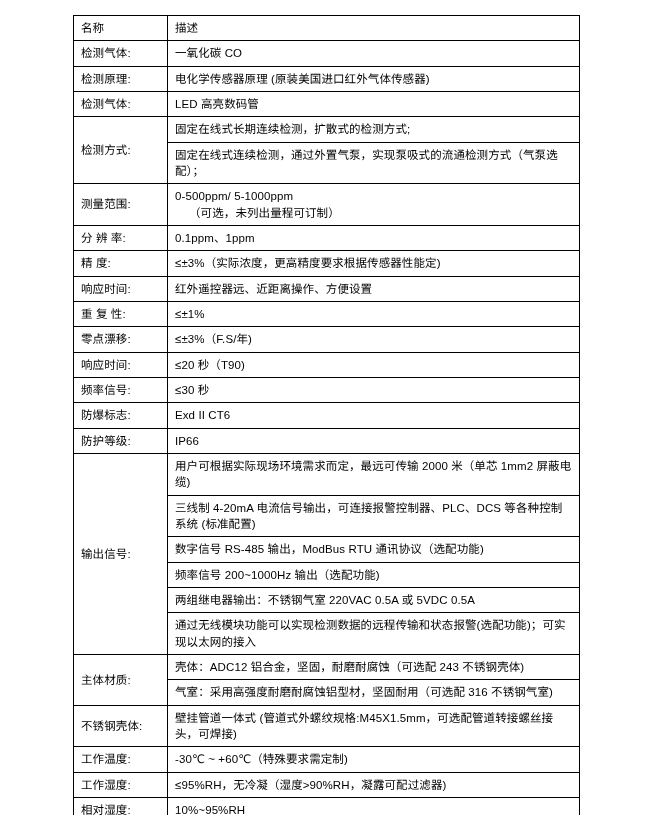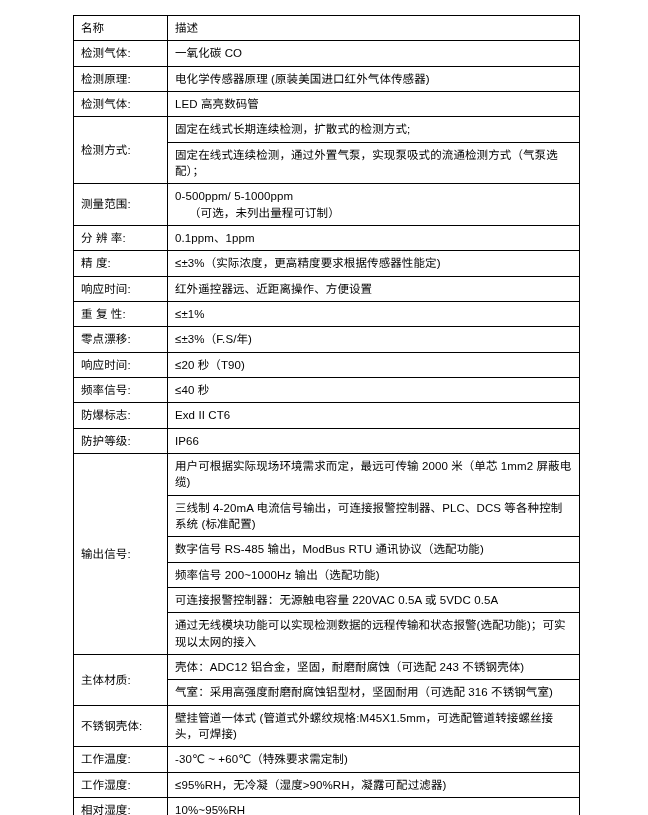--- a/index.html
+++ b/index.html
@@ -139,21 +139,21 @@
           <td class="desc-cell">≤±3%（F.S/年)</td>
         </tr>
 
         <tr>
           <td class="name-cell">响应时间:</td>
           <td class="desc-cell">≤20 秒（T90)</td>
         </tr>
 
         <tr>
           <td class="name-cell">频率信号:</td>
-          <td class="desc-cell">≤40 秒</td>
+          <td class="desc-cell">≤30 秒</td>
         </tr>
 
         <tr>
           <td class="name-cell">防爆标志:</td>
           <td class="desc-cell">Exd II CT6</td>
         </tr>
 
         <tr>
           <td class="name-cell">防护等级:</td>
           <td class="desc-cell">IP66</td>
@@ -166,21 +166,21 @@
         <tr>
           <td class="desc-cell">三线制 4-20mA 电流信号输出，可连接报警控制器、PLC、DCS 等各种控制系统 (标准配置)</td>
         </tr>
         <tr>
           <td class="desc-cell">数字信号 RS-485 输出，ModBus RTU 通讯协议（选配功能)</td>
         </tr>
         <tr>
           <td class="desc-cell">频率信号 200~1000Hz 输出（选配功能)</td>
         </tr>
         <tr>
-          <td class="desc-cell">可连接报警控制器：无源触电容量 220VAC 0.5A 或 5VDC 0.5A</td>
+          <td class="desc-cell">两组继电器输出：不锈钢气室 220VAC 0.5A 或 5VDC 0.5A</td>
         </tr>
         <tr>
           <td class="desc-cell">通过无线模块功能可以实现检测数据的远程传输和状态报警(选配功能)；可实现以太网的接入</td>
         </tr>
 
         <tr>
           <td class="name-cell" rowspan="2">主体材质:</td>
           <td class="desc-cell">壳体：ADC12 铝合金，坚固，耐磨耐腐蚀（可选配 243 不锈钢壳体)</td>
         </tr>
         <tr>

